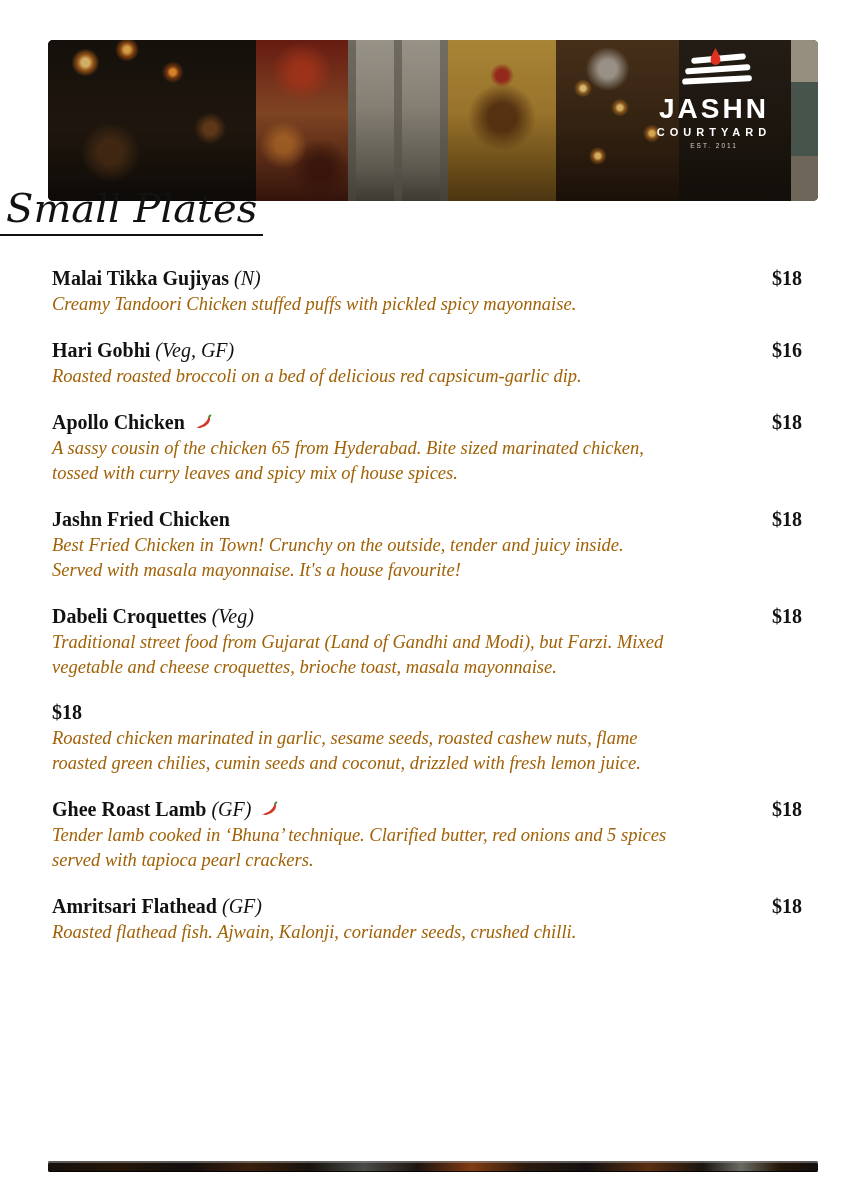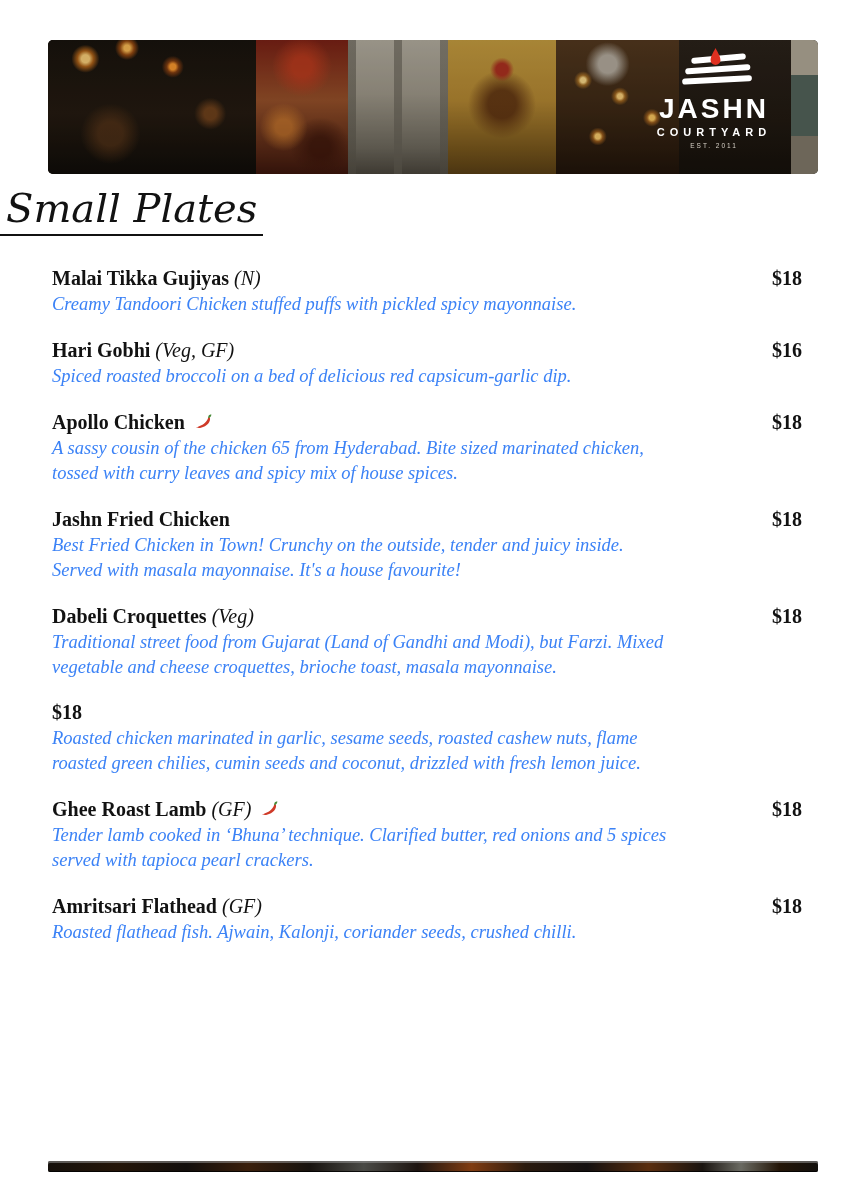--- a/index.html
+++ b/index.html
@@ -8,21 +8,21 @@
     width: 865px; height: 1200px;
     position: relative;
     font-family: "Liberation Serif", serif;
     color: #121212;
     overflow: hidden;
   }
 
   
   .banner {
     position: absolute; left: 48px; top: 40px;
-    width: 770px; height: 134px;
+    width: 770px; height: 161px;
     display: flex; overflow: hidden; border-radius: 5px;
     background: #1b140e;
   }
   .banner .seg { height: 100%; position: relative; }
   .seg-torches {
     width: 27%;
     background:
       radial-gradient(circle at 18% 14%, #ffd27a 0 4px, rgba(255,140,30,.65) 8px, transparent 14px),
       radial-gradient(circle at 38% 6%, #ffbe55 0 3px, rgba(255,120,20,.55) 7px, transparent 12px),
       radial-gradient(circle at 60% 20%, #ff9a2e 0 3px, rgba(255,110,20,.45) 6px, transparent 11px),
@@ -108,21 +108,21 @@
   
   .menu { position: absolute; top: 266px; left: 52px; right: 63px; }
   .menu-item { margin-bottom: 21px; }
   .item-head { display: flex; justify-content: space-between; align-items: baseline; }
   .item-title { font-size: 20px; line-height: 24px; }
   .item-name { font-weight: bold; }
   .item-tags { font-style: italic; font-weight: normal; }
   .item-price { font-weight: bold; font-size: 20px; white-space: nowrap; }
   .item-desc {
     font-style: italic; font-size: 18.5px; line-height: 25px; margin-top: 2px;
-    color: #3b82f6;
+    color: #a16207;
   }
   .chili { width: 19px; height: 19px; vertical-align: -2px; margin-left: 5px; }
 
   
   .footer-strip {
     position: absolute; left: 48px; top: 1161px; width: 770px; height: 11px;
     border-radius: 2px;
     background:
       linear-gradient(90deg,
         #15100b 0%, #241508 9%, #120e0c 18%, #3a1f0c 26%, #17120e 34%,
@@ -177,21 +177,21 @@
 
   <div class="menu-item">
     <div class="item-head">
       <div class="item-title">
         <span class="item-name">Hari Gobhi</span>
         <span class="item-tags"> (Veg, GF)</span>
         
       </div>
       <div class="item-price">$16</div>
     </div>
-    <div class="item-desc">Spiced roasted broccoli on a bed of delicious red capsicum-garlic dip.</div>
+    <div class="item-desc">Roasted roasted broccoli on a bed of delicious red capsicum-garlic dip.</div>
   </div>
 
   <div class="menu-item">
     <div class="item-head">
       <div class="item-title">
         <span class="item-name">Apollo Chicken</span>
         
         <svg class="chili" viewBox="0 0 32 32" style="display: inline-block;">
           <path d="M25 9c2.2 7.5-5 15.6-15 17.6-4.2.9-8.3-.4-8.3-.4 2.1-.4 3.7-1.1 5.2-2.2C15.2 21.4 21.2 15.4 22.3 9z" fill="#cf3a28"></path>
           <path d="M22.2 9.6c-.1-3.2 1.6-5.3 5.2-5.8.4 2.6-.8 4.8-3.1 5.8-.8.4-1.5.4-2.1 0z" fill="#4a8b3a"></path>

